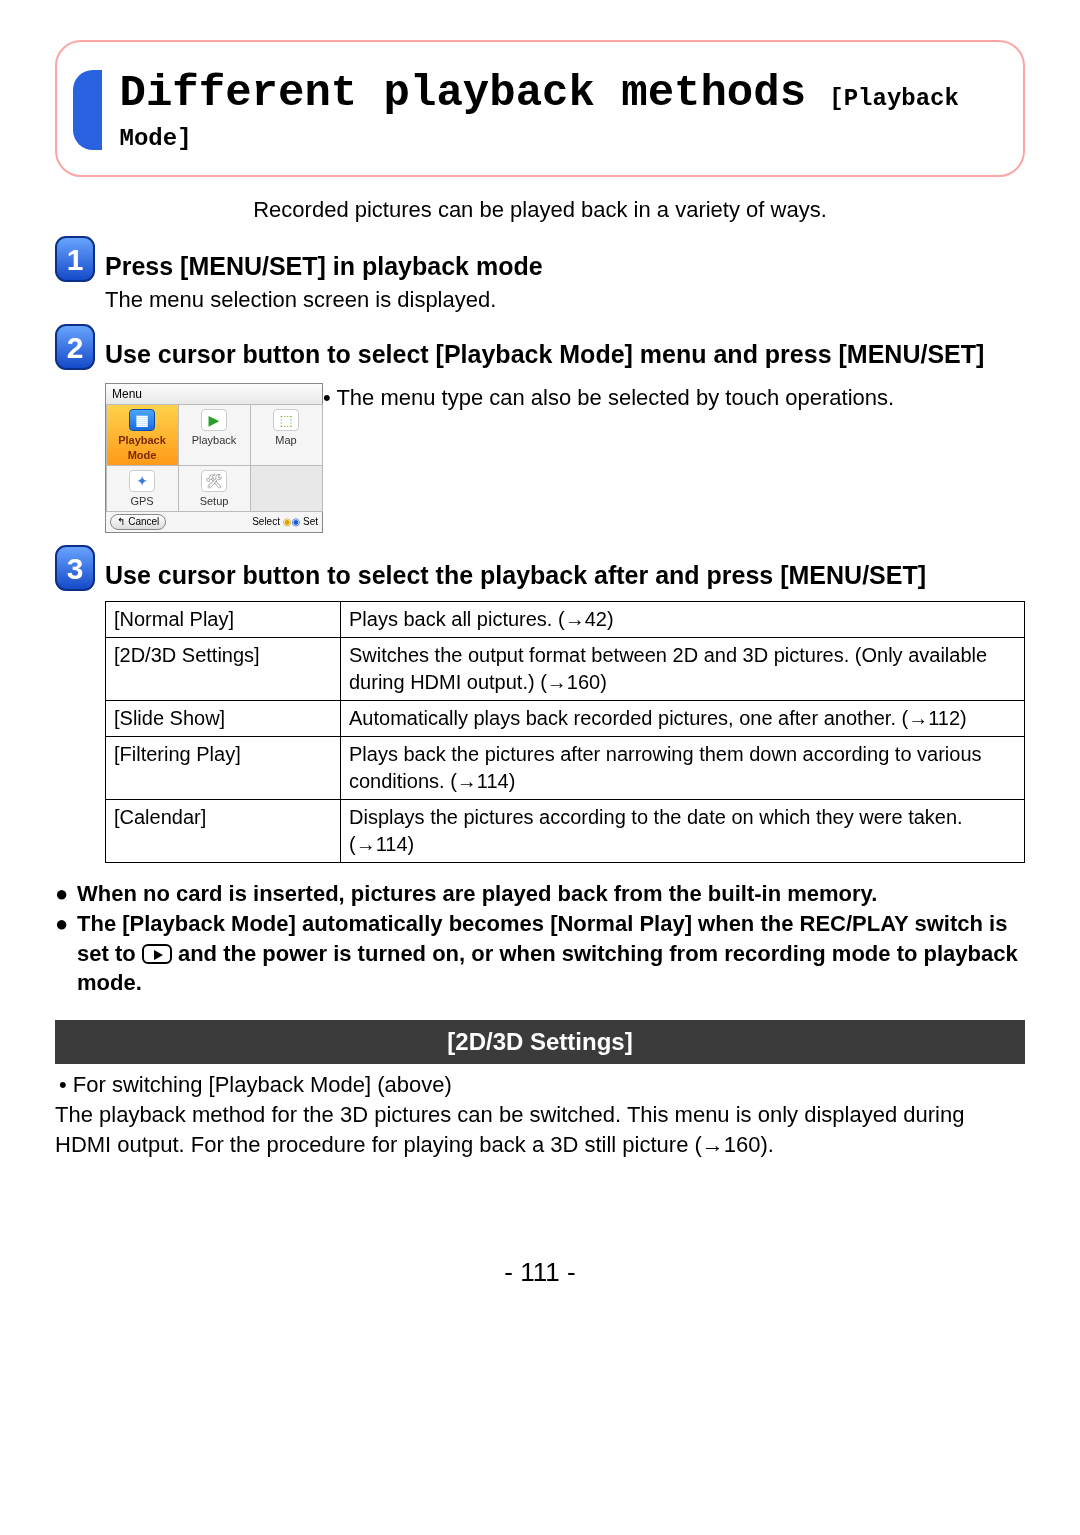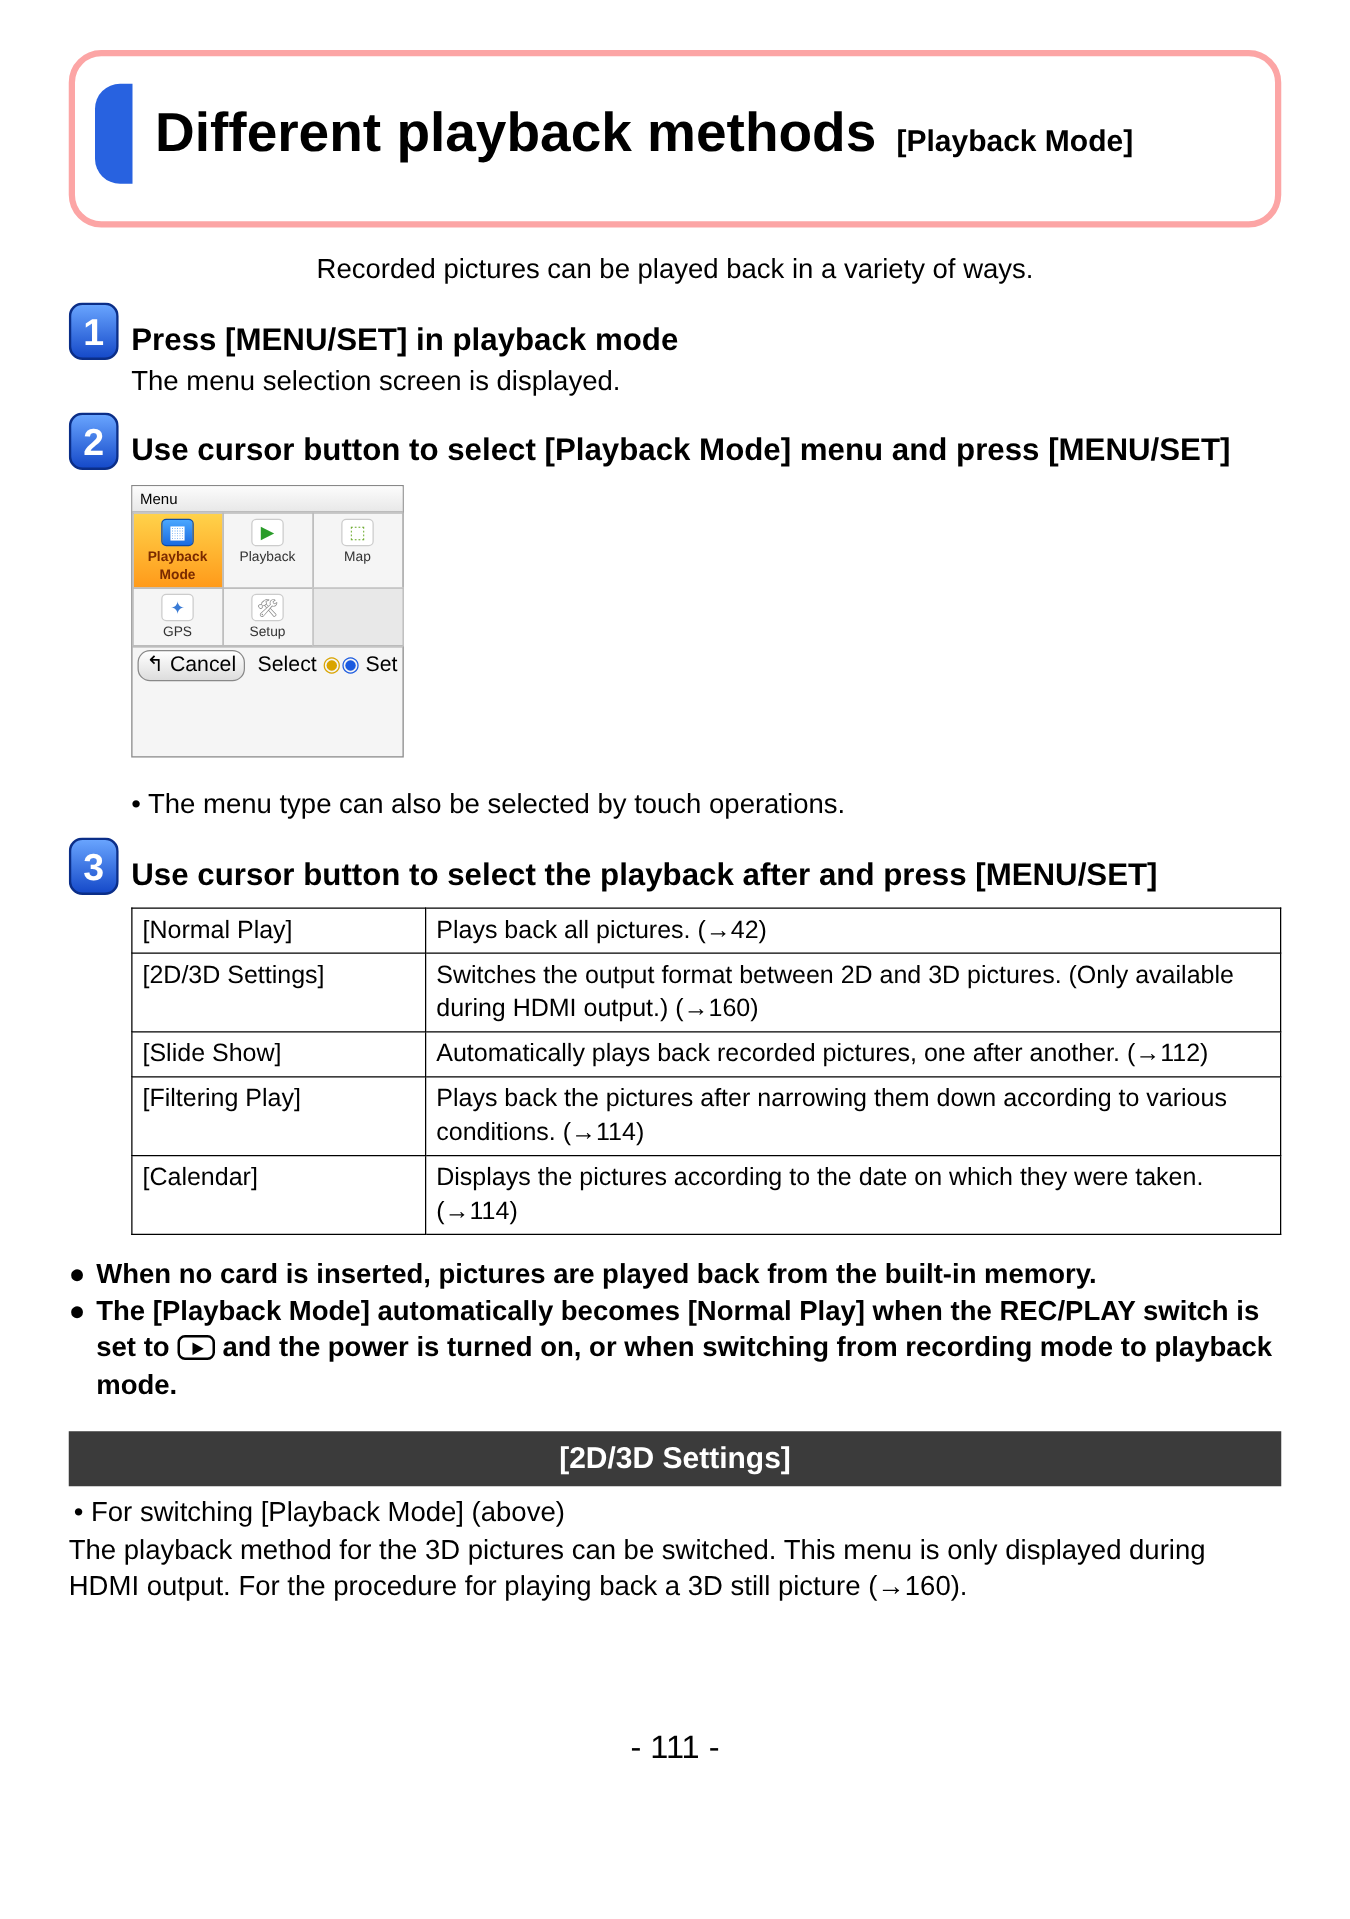--- a/index.html
+++ b/index.html
@@ -9,26 +9,27 @@
     margin: 0;
     padding: 40px 55px 30px 55px;
     width: 1080px;
     color: #000;
     font-size: 22px;
     line-height: 1.35;
   }
 
   
   .title-box {
-    border: 5px solid #fca5a5;
+    border: 2px solid #fca5a5;
     border-radius: 26px;
-    padding: 22px 22px 30px 22px;
+    padding: 22px 22px 19px 22px;
     display: flex;
     align-items: center;
     margin-bottom: 18px;
+    font-family: Liberation Mono, monospace;
   }
   .title-tab {
     width: 30px;
     height: 80px;
     background: #2862e0;
     border-top-left-radius: 20px;
     border-bottom-left-radius: 20px;
     margin-right: 18px;
     margin-left: -6px;
   }
@@ -62,22 +63,20 @@
   .step-icon svg { width: 40px; height: 46px; }
   .step-body { flex: 1; }
   .step-title { font-size: 25px; font-weight: bold; line-height: 1.25; margin-top: 15px; }
   .step-desc { font-size: 22px; margin-top: 2px; }
 
   
   .step2-row {
     display: flex;
     align-items: flex-start;
     margin: 12px 0 12px 50px;
-    gap: 22px;
-    flex-direction: column;
   }
 
   
   .menu-screen {
     width: 218px;
     border: 1px solid #888;
     background: #f5f5f5;
     font-size: 12px;
     flex: 0 0 218px;
   }
@@ -115,21 +114,21 @@
     align-items: center;
     justify-content: center;
     font-size: 14px;
   }
   .menu-footer {
     display: flex;
     justify-content: space-between;
     align-items: center;
     border-top: 1px solid #aaa;
     padding: 2px 4px;
-    font-size: 17px;
+    font-size: 10px;
   }
   .cancel-pill {
     border: 1px solid #888;
     border-radius: 10px;
     background: linear-gradient(#fff,#ddd);
     padding: 0 6px;
   }
   .dot-yellow { color: #d9a400; }
   .dot-blue { color: #1b5adf; }
 

